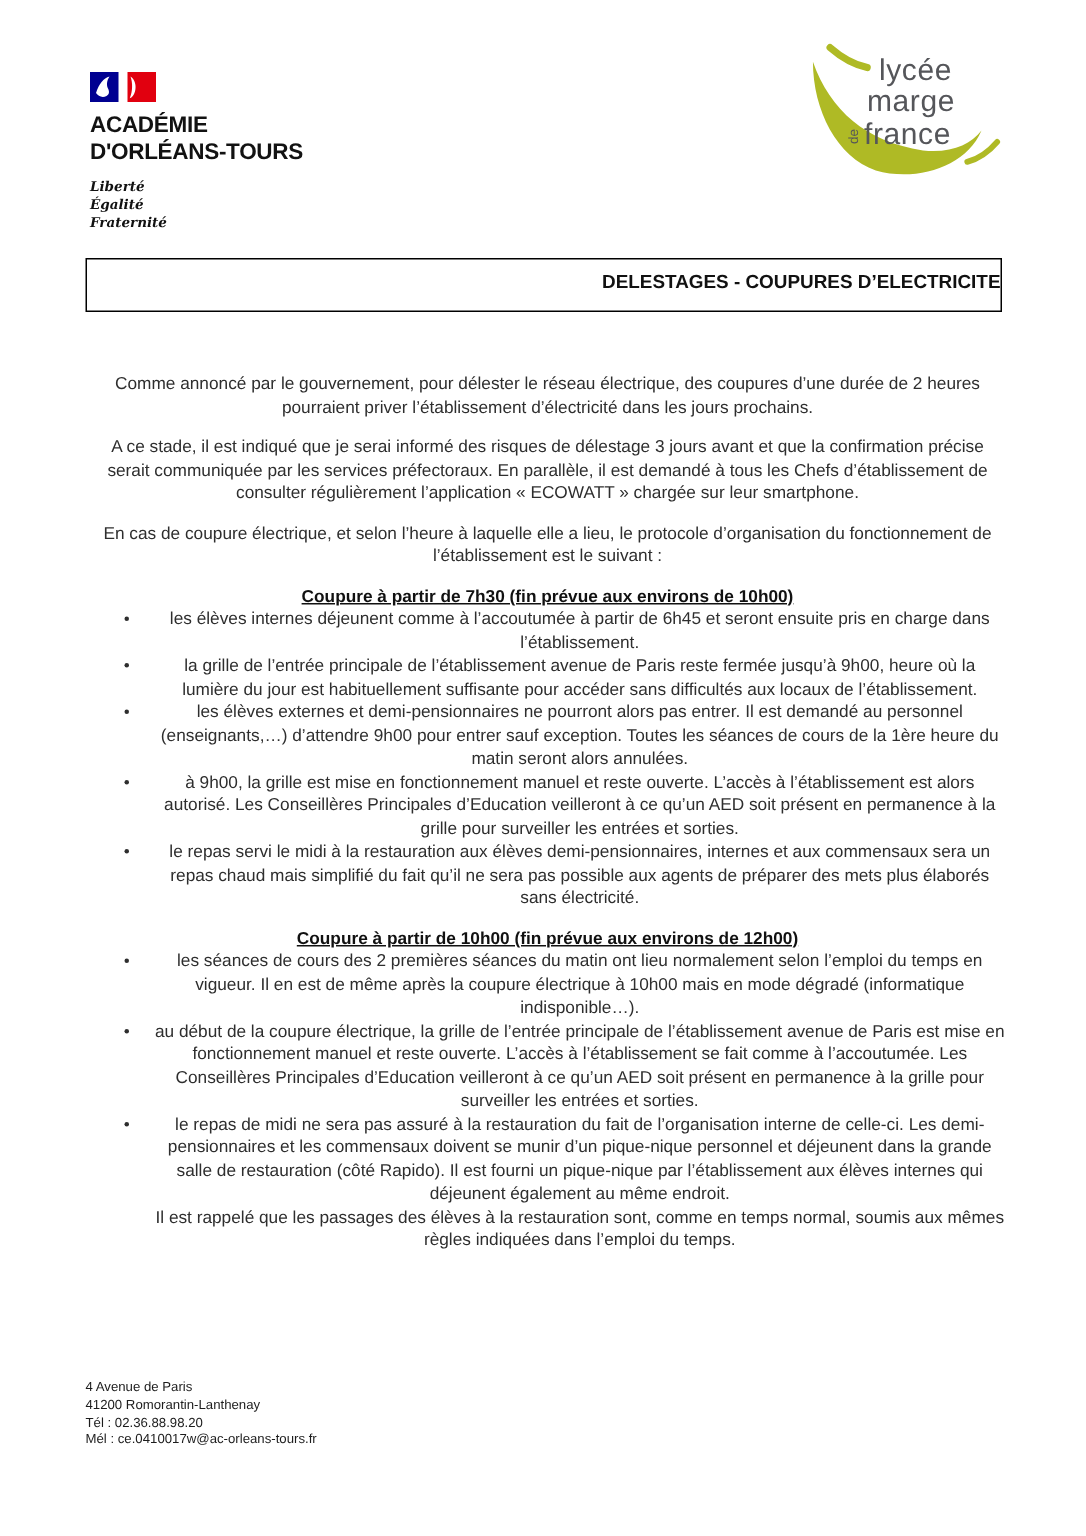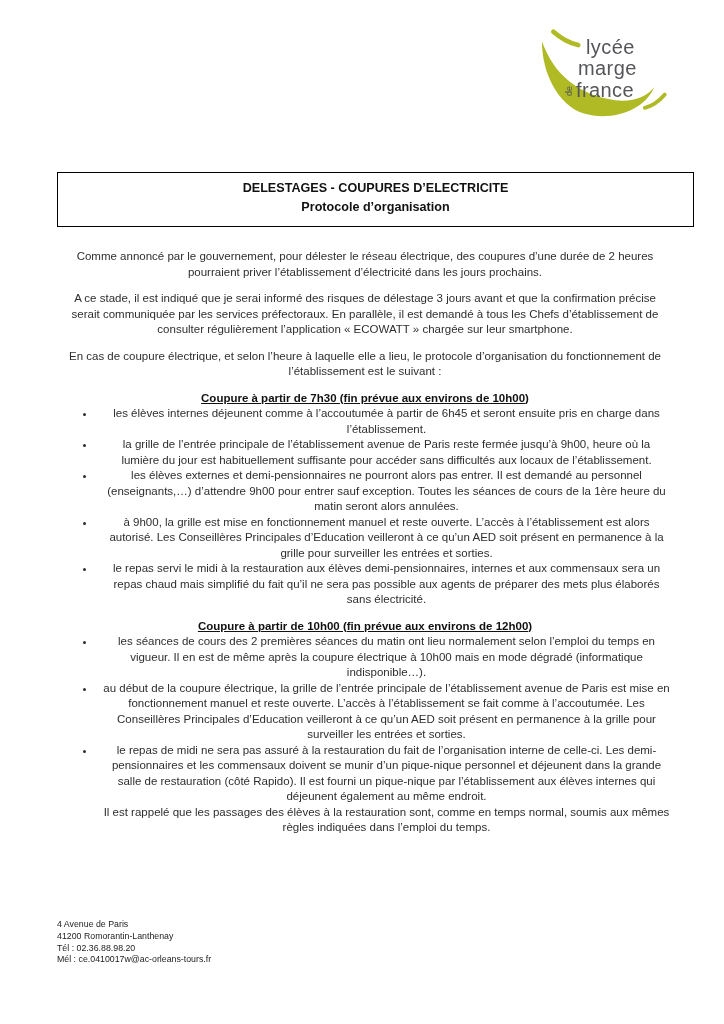--- a/index.html
+++ b/index.html
@@ -29,21 +29,21 @@
   .school-logo .t2 { top:31px;  left:46px; }
   .school-logo .t3 { top:53px;  left:44px; }
   .school-logo .de {
     position:absolute; top:60px; left:32px; font-size:9px; color:#55565a;
     transform:rotate(-90deg); transform-origin:center;
   }
 
   
   .title-box {
     position:absolute; top:172px; left:57px; width:609px;
-    border:1.6px solid #000; text-align:center; padding:6px 13px 9px;
+    border:1.6px solid #000; text-align:right; padding:6px 0 9px;
   }
   .title-box .l {
     font-weight:bold; font-size:12.6px; line-height:19px; color:#111;
   }
 
   
   .content {
     position:absolute; top:249px; left:60px; width:610px;
     font-size:11.5px; line-height:15.5px; text-align:center;
   }
@@ -59,36 +59,52 @@
   .footer {
     position:absolute; top:919px; left:57px;
     font-size:8.8px; line-height:11.8px; color:#1c1c1c;
   }
 </style>
 </head>
 <body>
 
 <div class="page">
 
+  <div class="academy">
+    <svg class="flag" width="44" height="20" viewBox="0 0 44 20" aria-hidden="true">
+      <rect x="0" y="0" width="19" height="20" fill="#000091"></rect>
+      <rect x="25" y="0" width="19" height="20" fill="#E1000F"></rect>
+      <path d="M4 14 C6 8 9 4 13 3 C11 6 11 9 12 11 C13 13 13 15 11 16 C8 17.5 5.5 16 4 14 Z" fill="#ffffff"></path>
+      <path d="M27 3 C30 5 31 9 30 13 C29.3 15.5 28 17 26.5 17.5 C28.5 13 28.5 7 27 3 Z" fill="#ffffff"></path>
+    </svg>
+    <div class="academy-name">
+      <div>ACADÉMIE</div>
+      <div>D'ORLÉANS-TOURS</div>
+    </div>
+    <div class="motto">
+      <div>Liberté</div>
+      <div>Égalité</div>
+      <div>Fraternité</div>
+    </div>
+  </div>
 
   <div class="school-logo">
     <svg width="138" height="100" viewBox="0 0 140 105" aria-hidden="true">
       <path d="M8,16 C20,50 45,72 85,78 C105,80 118,74 126,64 C115,90 80,100 52,92 C25,83 8,50 8,16 Z" fill="#afba25"></path>
       <path d="M20,6 C28,13 37,18 46,20" stroke="#afba25" stroke-width="5" fill="none" stroke-linecap="round"></path>
       <path d="M116,86 C124,84 131,79 137,72" stroke="#afba25" stroke-width="4" fill="none" stroke-linecap="round"></path>
     </svg>
     <span class="t t1">lycée</span>
     <span class="t t2">marge</span>
     <span class="de">de</span>
     <span class="t t3">france</span>
   </div>
 
   <div class="title-box">
     <div class="l">DELESTAGES - COUPURES D’ELECTRICITE</div>
-    <div class="l">Protocole d’organisation</div>
   </div>
 
   <div class="content">
     <p>Comme annoncé par le gouvernement, pour délester le réseau électrique, des coupures d’une durée de 2 heures pourraient priver l’établissement d’électricité dans les jours prochains.</p>
     <p>A ce stade, il est indiqué que je serai informé des risques de délestage 3 jours avant et que la confirmation précise serait communiquée par les services préfectoraux. En parallèle, il est demandé à tous les Chefs d’établissement de consulter régulièrement l’application « ECOWATT » chargée sur leur smartphone.</p>
     <p>En cas de coupure électrique, et selon l’heure à laquelle elle a lieu, le protocole d’organisation du fonctionnement de l’établissement est le suivant :</p>
 
     <h2>Coupure à partir de 7h30 (fin prévue aux environs de 10h00)</h2>
     <ul>
       <li>les élèves internes déjeunent comme à l’accoutumée à partir de 6h45 et seront ensuite pris en charge dans l’établissement.</li>

